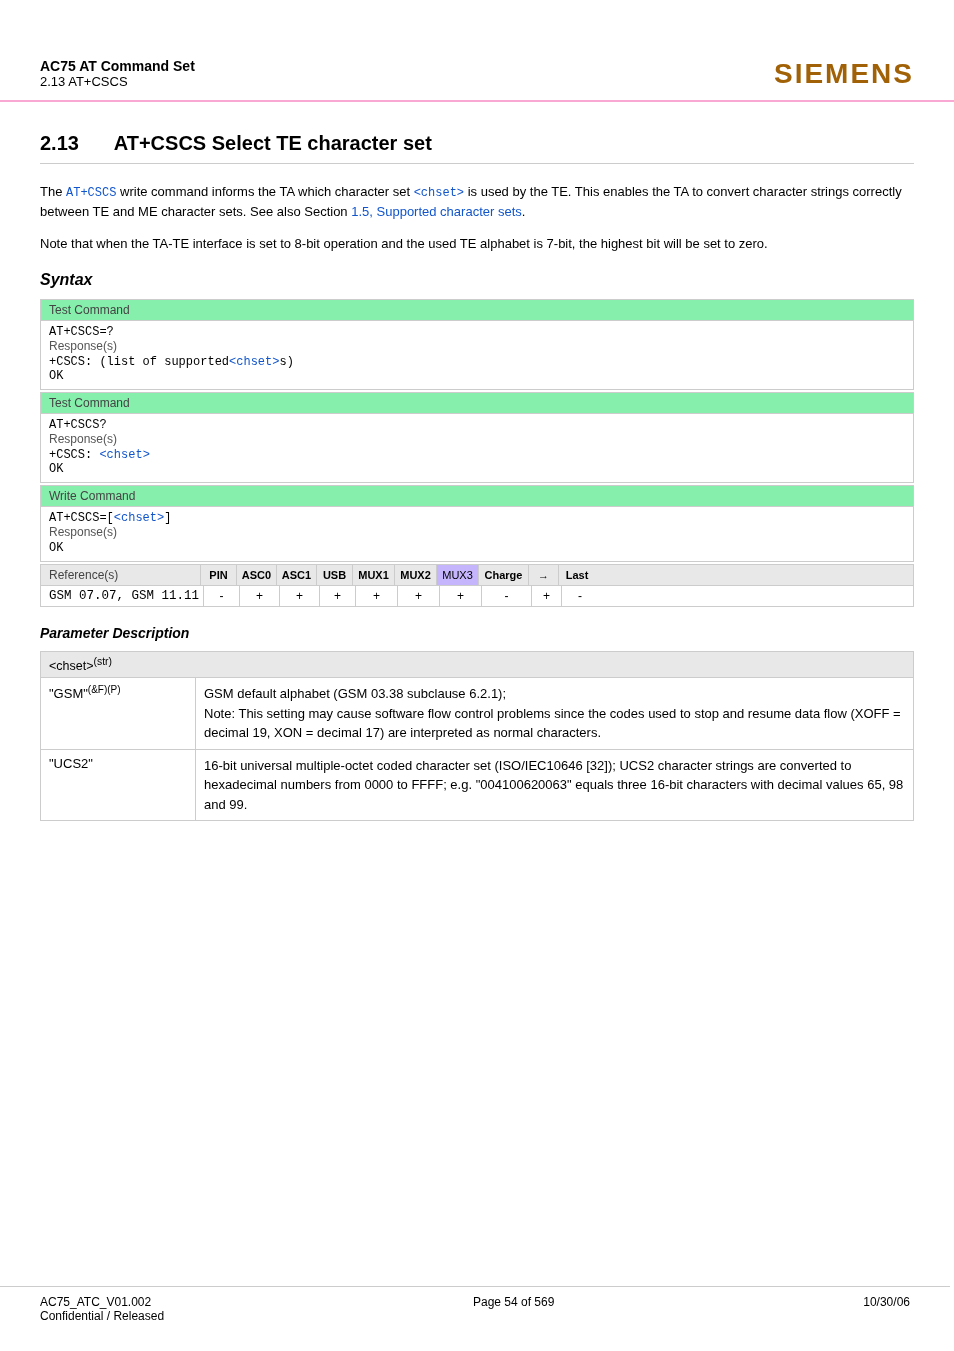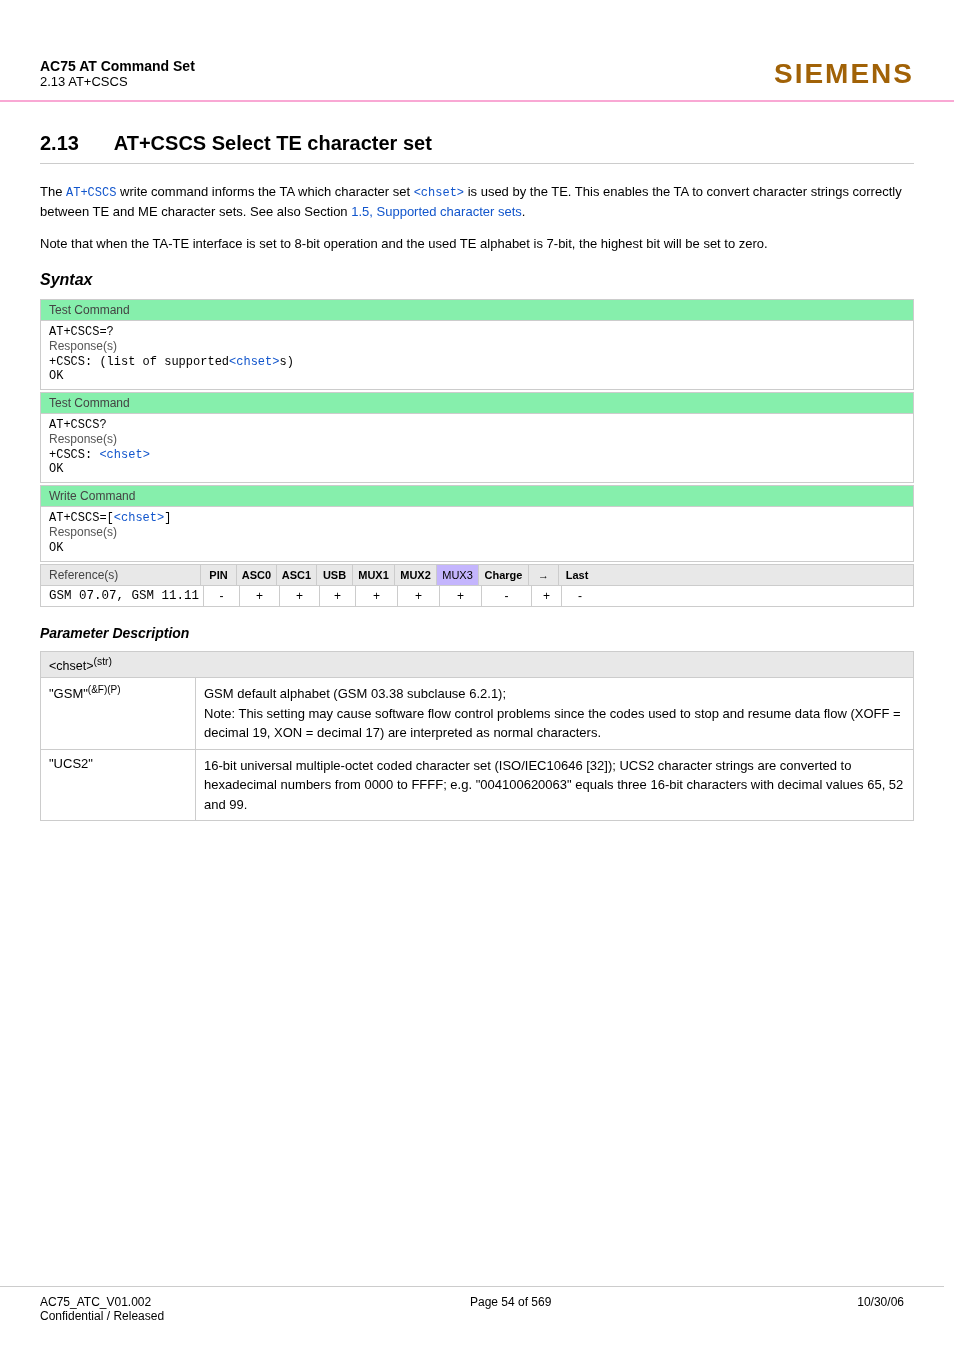--- a/index.html
+++ b/index.html
@@ -140,21 +140,21 @@
       font-size: 13px;
       line-height: 1.5;
       color: #000;
     }
 
     
     .page-footer {
       position: absolute;
       bottom: 20px;
       left: 0;
-      right: 10px;
+      right: 4px;
       padding: 8px 40px;
       border-top: 1px solid #ccc;
       display: flex;
       justify-content: space-between;
       font-size: 12px;
       color: #000;
     }
     .footer-left, .footer-center, .footer-right {
       display: flex;
       flex-direction: column;
@@ -295,21 +295,21 @@
         GSM default alphabet (GSM 03.38 subclause 6.2.1);<br>
         Note: This setting may cause software flow control problems since the codes used to stop and resume data flow (XOFF = decimal 19, XON = decimal 17) are interpreted as normal characters.
       </td>
     </tr>
 
     <tr>
       <td class="param-name" style="border:1px solid #ccc; padding:6px 8px; vertical-align:top; width:155px;">
         "UCS2"
       </td>
       <td class="param-desc" style="border:1px solid #ccc; padding:6px 8px; vertical-align:top;">
-        16-bit universal multiple-octet coded character set (ISO/IEC10646 [32]); UCS2 character strings are converted to hexadecimal numbers from 0000 to FFFF; e.g. "004100620063" equals three 16-bit characters with decimal values 65, 52 and 99.
+        16-bit universal multiple-octet coded character set (ISO/IEC10646 [32]); UCS2 character strings are converted to hexadecimal numbers from 0000 to FFFF; e.g. "004100620063" equals three 16-bit characters with decimal values 65, 98 and 99.
       </td>
     </tr>
   </tbody>
     </table>
 
 </div>
 
 <div class="page-footer">
   <div class="footer-left">
     <span>AC75_ATC_V01.002</span>

